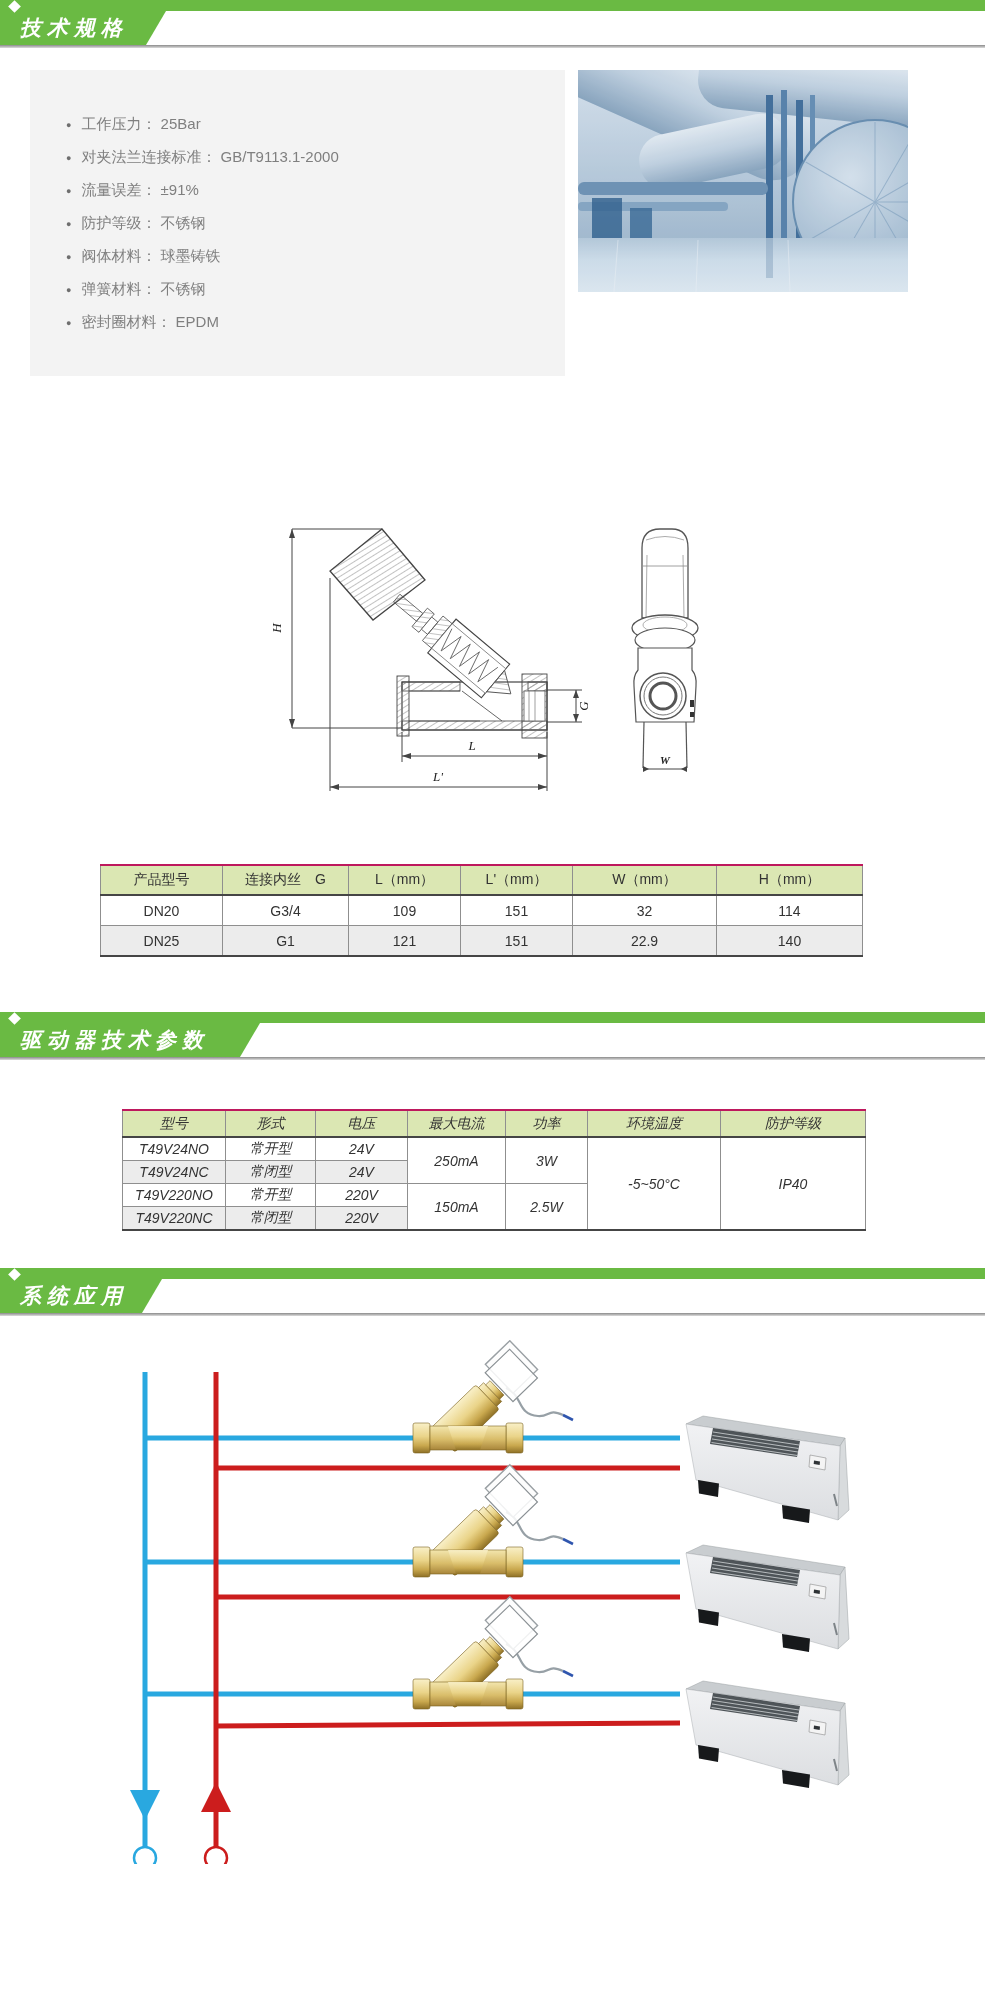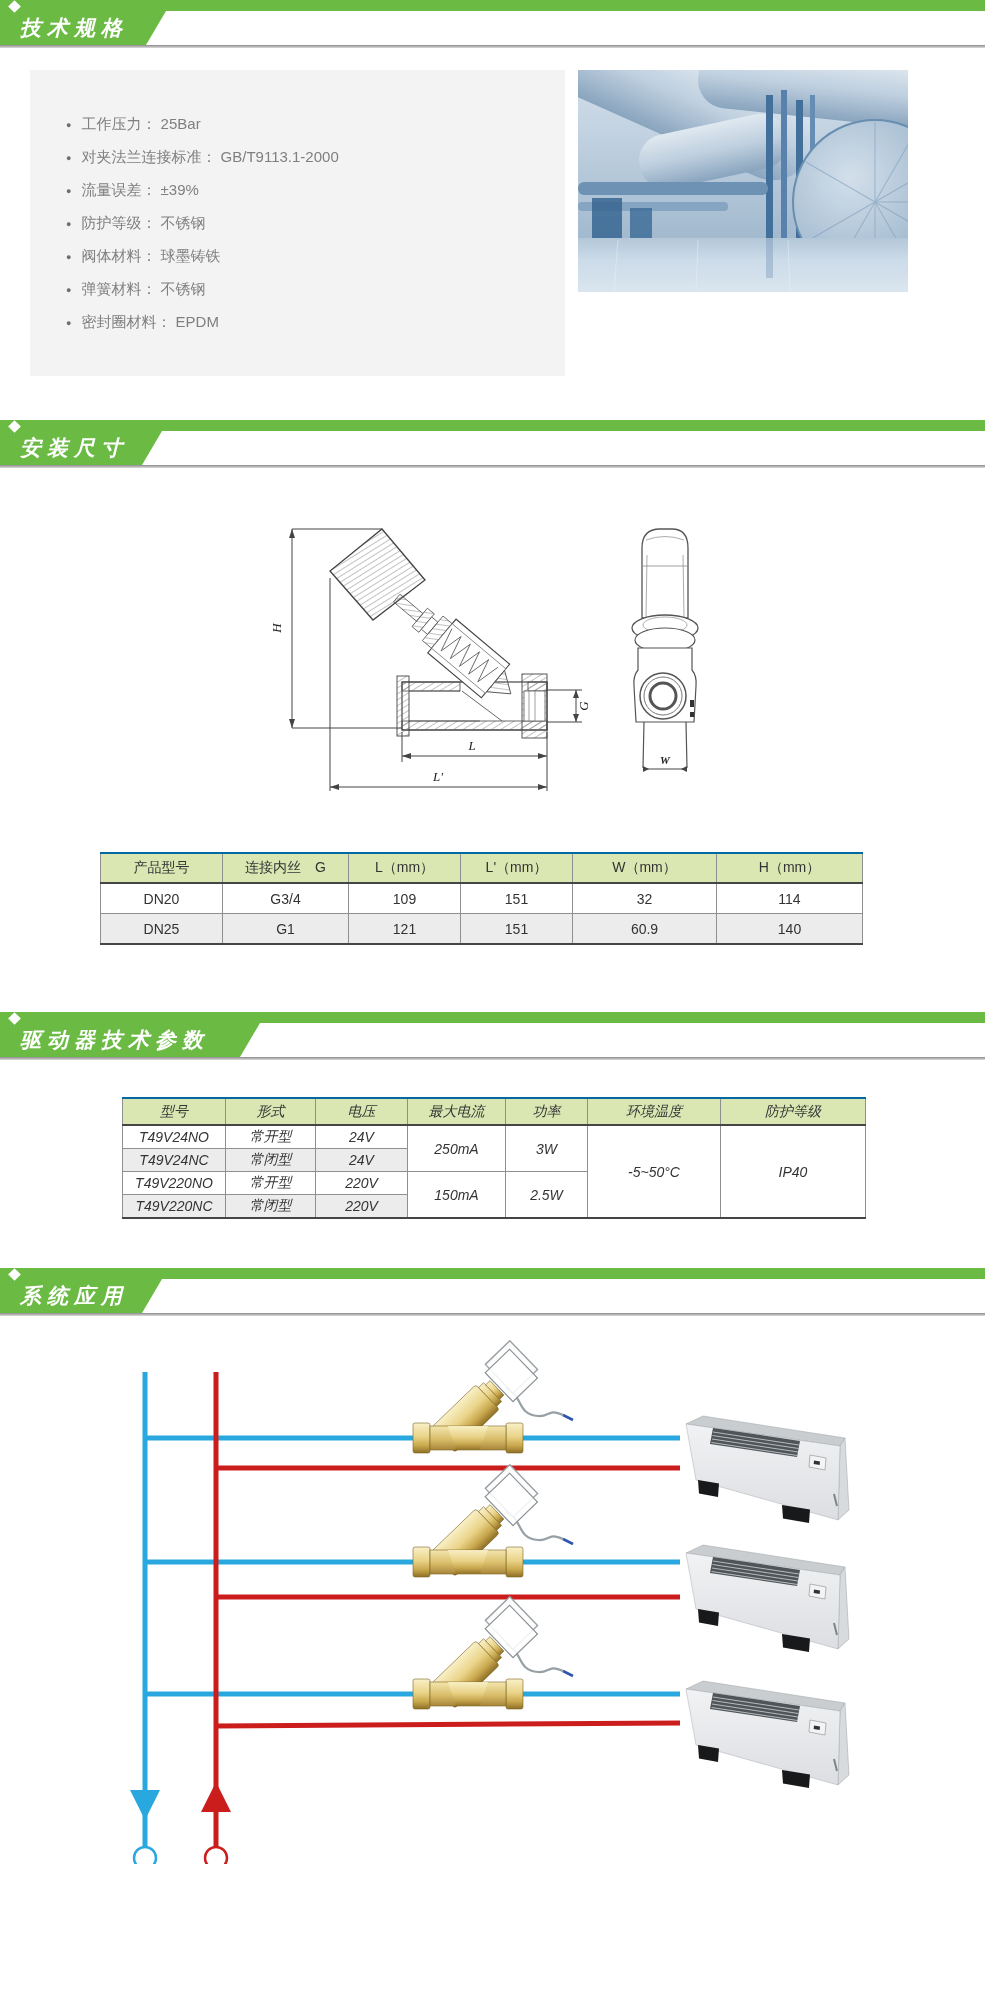--- a/index.html
+++ b/index.html
@@ -25,21 +25,21 @@
   
   .draw-left{position:absolute;left:150px;top:500px;}
   .draw-right{position:absolute;left:600px;top:500px;}
   .dimlabel{font-family:"Liberation Serif",serif;font-style:italic;font-size:13px;fill:#222;
             text-anchor:middle;}
   .dimlabel-sm{font-family:"Liberation Serif",serif;font-style:italic;font-size:11px;fill:#222;
             text-anchor:middle;font-weight:bold;}
   
   .tbl{border-collapse:collapse;table-layout:fixed;position:absolute;background:#fff;
        font-size:14px;color:#333;text-align:center;
-       border-top:2px solid #0369a1;border-bottom:2px solid #454545;}
+       border-top:2px solid #be185d;border-bottom:2px solid #454545;margin-top:12px;}
   .tbl th,.tbl td{border:1px solid #8f8f8f;padding:0;font-weight:normal;}
   .tbl thead th{background:#dbe7b3;border-bottom:2px solid #454545;}
   .dims{left:100px;top:852px;width:762px;}
   .dims th{height:28px;} .dims td{height:29px;}
   .act{left:122px;top:1097px;width:743px;font-style:italic;}
   .act th{height:25px;} .act td{height:22px;}
   .alt{background:#ececec;}
   .merged{background:#fff;}
   
   .diagram{position:absolute;left:60px;top:1340px;}
@@ -66,21 +66,21 @@
       <li>
           <span class="dot">●</span>
           <span>工作压力：  25Bar</span>
         </li>
       <li>
           <span class="dot">●</span>
           <span>对夹法兰连接标准：  GB/T9113.1-2000</span>
         </li>
       <li>
           <span class="dot">●</span>
-          <span>流量误差：  ±39%</span>
+          <span>流量误差：  ±91%</span>
         </li>
       <li>
           <span class="dot">●</span>
           <span>防护等级：  不锈钢</span>
         </li>
       <li>
           <span class="dot">●</span>
           <span>阀体材料：  球墨铸铁</span>
         </li>
       <li>
@@ -145,27 +145,20 @@
     <rect x="0" y="168" width="330" height="54" fill="url(#floorG)"></rect>
     <g stroke="#ffffff" opacity=".5">
       <line x1="40" y1="170" x2="36" y2="222"></line>
         <line x1="120" y1="170" x2="118" y2="222"></line>
         <line x1="210" y1="170" x2="212" y2="222"></line>
     </g>
     <rect x="188" y="168" width="7" height="40" fill="#7d9cba" opacity=".4"></rect>
     <rect width="330" height="222" fill="#2e6095" opacity=".10"></rect>
   </svg>
 
-  <div class="banner" style="top:420px">
-    <div class="bar"></div>
-    <div class="white" style="left:142px"></div>
-    <div class="diamond"></div>
-    <div class="title">安装尺寸</div>
-    <div class="shadow"></div>
-  </div>
 
   <svg class="draw-left" width="450" height="330" viewBox="0 0 450 330">
     <defs>
       <pattern id="hatch" width="5" height="5" patternUnits="userSpaceOnUse" patternTransform="rotate(-32)">
         <line x1="0" y1="0" x2="5" y2="0" stroke="#777" stroke-width="0.9"></line>
       </pattern>
     </defs>
 
     <g stroke="#444" stroke-width="1" fill="none">
       <line x1="142" y1="29" x2="142" y2="228"></line>
@@ -285,21 +278,21 @@
         <td>109</td>
         <td>151</td>
         <td>32</td>
         <td>114</td>
       </tr>
       <tr class="alt">
         <td>DN25</td>
         <td>G1</td>
         <td>121</td>
         <td>151</td>
-        <td>60.9</td>
+        <td>22.9</td>
         <td>140</td>
       </tr>
     </tbody>
   </table>
 
   <div class="banner" style="top:1012px">
     <div class="bar"></div>
     <div class="white" style="left:240px"></div>
     <div class="diamond"></div>
     <div class="title">驱动器技术参数</div>

